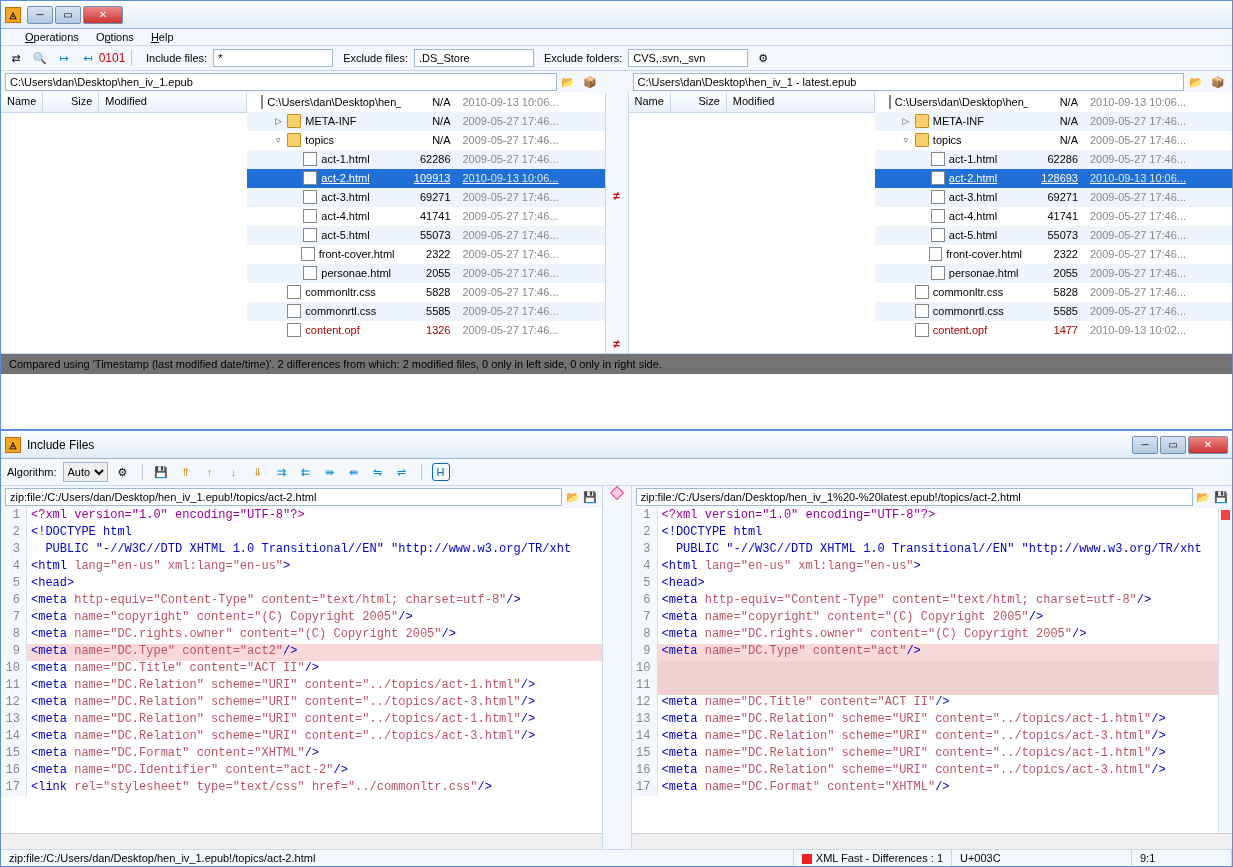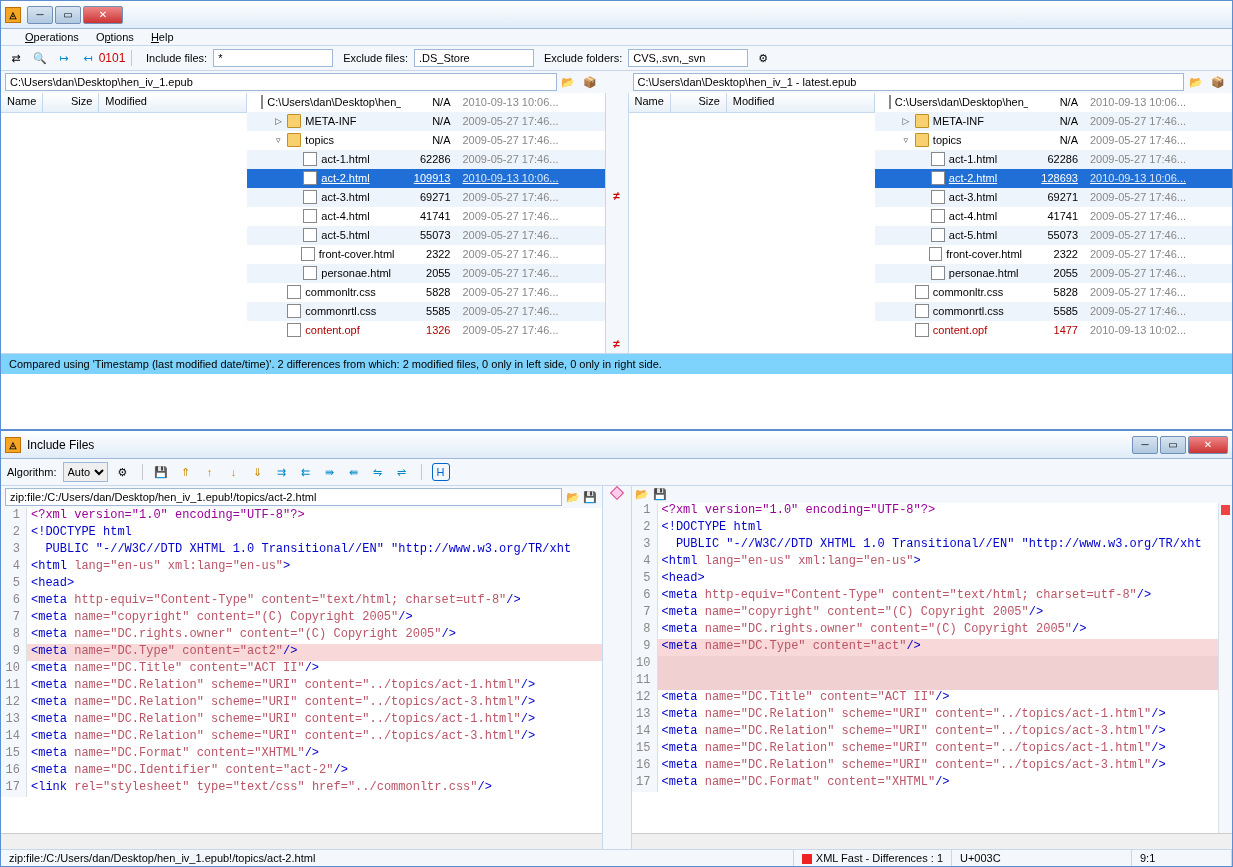--- a/index.html
+++ b/index.html
@@ -43,21 +43,21 @@
 .row .cell.mod { width: 148px; color: #888; }
 .row.sel .cell.mod { color: #dde8f8; }
 .indent { display: inline-block; }
 .tree-tog { width: 10px; display: inline-block; text-align: center; cursor: pointer; color: #555; font-size: 9px; }
 .ficon { width: 14px; height: 14px; display: inline-flex; align-items: center; justify-content: center; font-size: 10px; }
 .ficon.folder { background: #f8d070; border: 1px solid #c09020; border-radius: 1px; }
 .ficon.epub { background: #fff; border: 1px solid #888; }
 .ficon.html { background: #fff; border: 1px solid #888; color: #08c; }
 .ficon.css { background: #fff; border: 1px solid #888; color: #080; }
 .ficon.file { background: #fff; border: 1px solid #888; }
-.statusbar { background: #7dd3fc; border-top: 1px solid #c8d8ec; padding: 4px 8px; font-size: 11px; }
+.statusbar { background: #737373; border-top: 1px solid #c8d8ec; padding: 4px 8px; font-size: 11px; }
 .editor-half { flex: 1; display: flex; flex-direction: column; overflow: hidden; }
 .editor-gap { width: 30px; background: #f4f8fc; border-left: 1px solid #c8d8ec; border-right: 1px solid #c8d8ec; position: relative; }
 .diamond { position: absolute; top: 2px; left: 50%; transform: translateX(-50%) rotate(45deg); width: 10px; height: 10px; border: 1px solid #d48; background: #fce; }
 .editor-pathbar { display: flex; padding: 2px 4px; gap: 4px; align-items: center; background: #f4f8fc; }
 .editor-pathbar input { flex: 1; border: 1px solid #a0b8d8; height: 18px; padding: 0 4px; font-size: 11px; }
 .code { font-family: Consolas, "Courier New", monospace; font-size: 12px; overflow: auto; flex: 1; position: relative; }
 .code-line { display: flex; white-space: pre; height: 17px; }
 .code-line .ln { width: 26px; text-align: right; padding-right: 6px; color: #888; background: #f4f8fc; border-right: 1px solid #d8e0e8; user-select: none; }
 .code-line .txt { padding-left: 4px; flex: 1; }
 .code-line.diff { background: #f8d8d8; }
@@ -478,20 +478,21 @@
             <div class="code-line"><span class="ln">17</span><span class="txt"><span class="tok-punct">&lt;</span><span class="tok-tag">link</span> <span class="tok-attr">rel="stylesheet"</span> <span class="tok-attr">type="text/css"</span> <span class="tok-attr">href="../commonltr.css"</span><span class="tok-punct">/&gt;</span></span></div>
           </div>
       </div>
       <div class="scroll-stub"></div>
     </div>
     <div class="editor-gap">
         <div class="diamond"></div>
       </div>
     <div class="editor-half">
       <div class="editor-pathbar">
+        <input type="text" value="zip:file:/C:/Users/dan/Desktop/hen_iv_1%20-%20latest.epub!/topics/act-2.html" style="">
         <span class="folder-btn">📂</span>
         <span class="folder-btn">💾</span>
       </div>
       <div style="display:flex;flex:1;overflow:hidden">
         <div class="code" id="right-code">
             <div class="code-line"><span class="ln">1</span><span class="txt"><span class="tok-pi">&lt;?xml version="1.0" encoding="UTF-8"?&gt;</span></span></div>
             <div class="code-line"><span class="ln">2</span><span class="txt"><span class="tok-doctype">&lt;!DOCTYPE html</span></span></div>
             <div class="code-line"><span class="ln">3</span><span class="txt"><span class="tok-doctype">  PUBLIC "-//W3C//DTD XHTML 1.0 Transitional//EN" "http://www.w3.org/TR/xht</span></span></div>
             <div class="code-line"><span class="ln">4</span><span class="txt"><span class="tok-punct">&lt;</span><span class="tok-tag">html</span> <span class="tok-attr">lang="en-us"</span> <span class="tok-attr">xml:lang="en-us"</span><span class="tok-punct">&gt;</span></span></div>
             <div class="code-line"><span class="ln">5</span><span class="txt"><span class="tok-punct">&lt;</span><span class="tok-tag">head</span><span class="tok-punct">&gt;</span></span></div>

